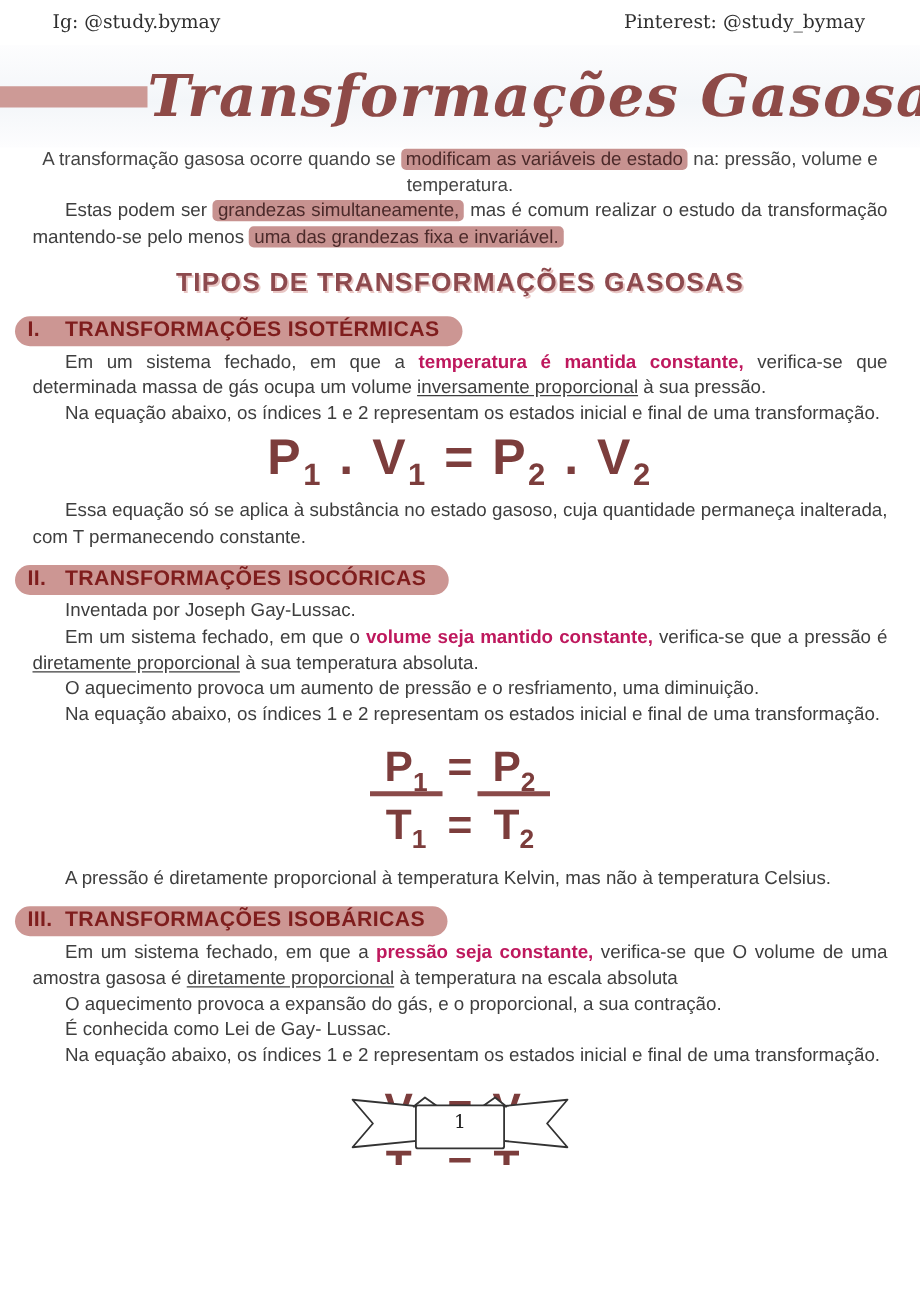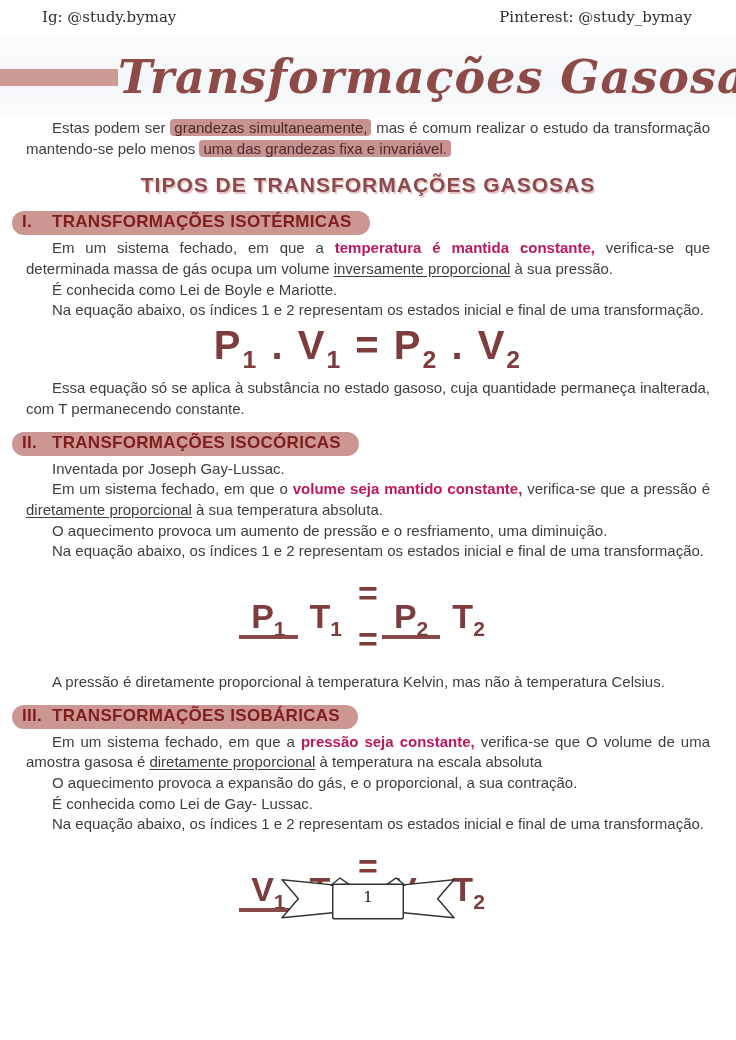--- a/index.html
+++ b/index.html
@@ -74,21 +74,21 @@
     text-align:center;color:#7c3d3c;
     font-family:"Liberation Sans",sans-serif;
     font-weight:bold;
   }
   .equation sub{font-size:0.62em;}
   .eq-big{font-size:40px;letter-spacing:2px;margin:2px 0 4px;}
   .frac-eq{
     display:flex;justify-content:center;align-items:center;
     font-size:34px;margin:8px 0 10px;
   }
-  .frac{display:inline-flex;flex-direction:row;align-items:center;}
+  .frac{display:inline-flex;flex-direction:column;align-items:center;}
   .frac .num,.frac .den,.eqpair span{
     display:block;height:46px;line-height:46px;box-sizing:border-box;
   }
   .frac .num{padding:0 12px;border-bottom:4px solid #8a4a49;}
   .frac .den{padding:0 12px;}
   .eqpair{display:inline-flex;flex-direction:column;margin:0 4px;}
   
   .footer-ribbon{
     position:absolute;left:50%;bottom:6px;
     width:190px;height:58px;margin-left:-95px;
@@ -112,30 +112,30 @@
   </header>
 
   <div class="title-banner">
     <span class="bar left"></span>
     <h1 class="script-title">Transformações Gasosas</h1>
 
   </div>
 
   <main class="content">
 
+    <p class="center intro-1"><span>A transformação gasosa ocorre quando se </span><span class="hl">modificam as variáveis de estado</span><span> na: pressão, volume e temperatura.</span></p>
 
     <p class="intro-2"><span>Estas podem ser </span><span class="hl">grandezas simultaneamente,</span><span> mas é comum realizar o estudo da transformação mantendo-se pelo menos </span><span class="hl">uma das grandezas fixa e invariável.</span></p>
 
     <div class="tipos-heading">TIPOS DE TRANSFORMAÇÕES GASOSAS</div>
 
     
     <div class="pill"><span class="roman">I.</span><span>TRANSFORMAÇÕES ISOTÉRMICAS</span></div>
 
     <p><span>Em um sistema fechado, em que a </span><b>temperatura é mantida constante,</b><span> verifica-se que determinada massa de gás ocupa um volume </span><u>inversamente proporcional</u><span> à sua pressão.</span></p>
-    <p>É conhecida como Lei de Boyle e Mariotte.</p>
     <p>Na equação abaixo, os índices 1 e 2 representam os estados inicial e final de uma transformação.</p>
 
     <div class="equation eq-big"><span>P</span><sub>1</sub> <span>.</span> <span>V</span><sub>1</sub> <span>=</span> <span>P</span><sub>2</sub> <span>.</span> <span>V</span><sub>2</sub></div>
 
     <p>Essa equação só se aplica à substância no estado gasoso, cuja quantidade permaneça inalterada, com T permanecendo constante.</p>
 
     
     <div class="pill"><span class="roman">II.</span><span>TRANSFORMAÇÕES ISOCÓRICAS</span></div>
 
     <p>Inventada por Joseph Gay-Lussac.</p>

